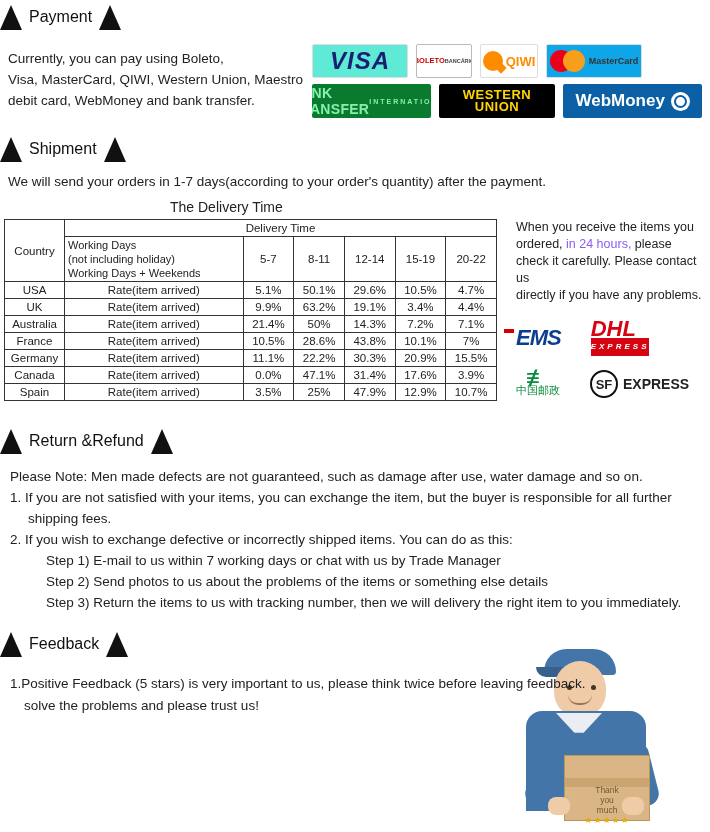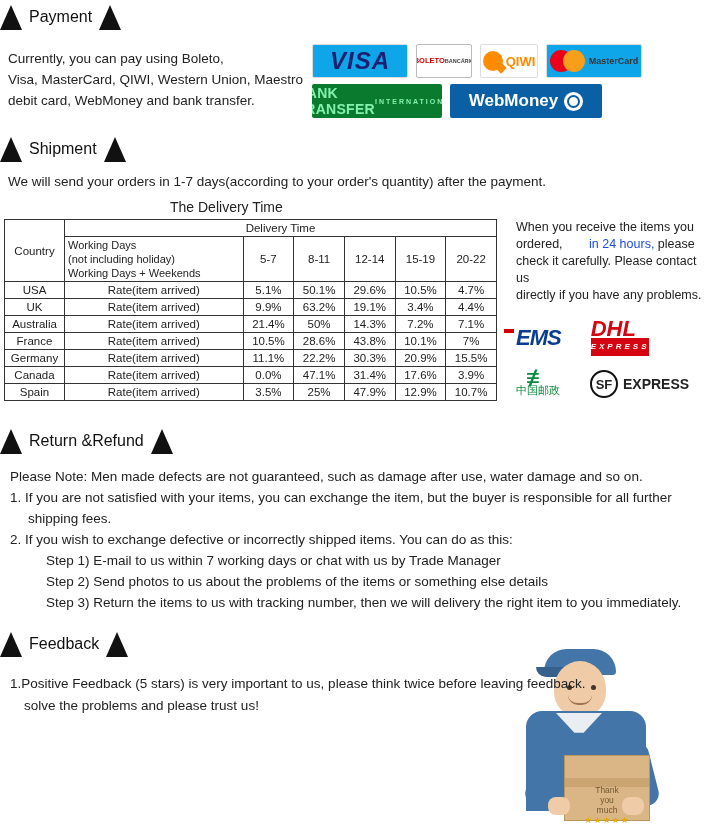--- a/index.html
+++ b/index.html
@@ -60,21 +60,21 @@
   .logo {
     height: 34px;
     border-radius: 2px;
     display: flex;
     align-items: center;
     justify-content: center;
     font-weight: bold;
     overflow: hidden;
     position: relative;
   }
-  .lg-visa { width: 96px; background:#0ea5e9; color:#1a1f71; font-style: italic; font-size: 24px; letter-spacing:1px; border:1px solid #ddd;}
+  .lg-visa { width: 96px; background:#5eead4; color:#1a1f71; font-style: italic; font-size: 24px; letter-spacing:1px; border:1px solid #ddd;}
   .lg-boleto { width: 56px; background:#fff; border:1px solid #bbb; flex-direction: row; }
   .lg-boleto .bars {
     width: 100%; height: 13px;
     background: repeating-linear-gradient(90deg,#000 0 2px,#fff 2px 4px,#000 4px 5px,#fff 5px 8px);
   }
   .lg-boleto .bl { font-size: 7.5px; color:#c00; line-height:8px; text-align:center; font-weight:bold;}
   .lg-boleto .bl2 { font-size: 5.5px; color:#444; line-height:7px; text-align:center;}
   .lg-qiwi { width: 58px; background:#fff; border:1px solid #ddd; }
   .qiwi-o { width:20px;height:20px;border-radius:50%;background:#ff8c00;display:inline-block;margin-right:3px;position:relative;}
   .qiwi-o:after{content:"";position:absolute;right:-2px;bottom:-1px;width:8px;height:8px;background:#ff8c00;transform:rotate(45deg);}
@@ -107,21 +107,21 @@
   table.dt { border-collapse: collapse; width: 493px; font-size:11.5px; }
   table.dt td, table.dt th { border:1px solid #333; padding:1px 3px; text-align:center; height:17px; }
   table.dt th { font-weight:normal; }
   .td-country { width:60px; }
   .td-rate { text-align:center; }
   .wd-cell { text-align:center; font-size:11px; line-height:14px; padding:2px 4px; }
   .wd-cell div { text-align:left; }
 
   .side { width: 200px; padding-left: 12px; }
   .side p { font-size:12.5px; line-height:17px; margin:0; color:#222; }
-  .side .hl { color:#1d4ed8;margin-left:23px; }
+  .side .hl { color:#8b5cf6; }
   .couriers { margin-top:16px; }
   .cour-row { display:flex; align-items:center; gap:30px; margin-bottom:14px; }
   .ems { color:#0b3d91; font-style:italic; font-weight:bold; font-size:22px; letter-spacing:-1px; position:relative;}
   .ems:before{content:"";position:absolute;left:-12px;top:4px;width:10px;height:4px;background:#d40000;}
   .dhl { color:#d40511; font-weight:bold; font-size:22px; font-style:italic; line-height:18px;}
   .dhl small{display:block;font-size:8px;letter-spacing:3px;background:#d40511;color:#fff;text-align:center;}
   .cpost { color:#0a8a3c; font-size:11px; text-align:center; line-height:13px;}
   .cpost .glyph{font-size:24px;font-weight:bold;display:block;}
   .sf { display:flex;align-items:center;gap:5px;}
   .sf-circ{width:28px;height:28px;border-radius:50%;border:2.5px solid #111;display:flex;align-items:center;justify-content:center;font-weight:bold;font-size:13px;}
@@ -203,20 +203,24 @@
           <span class="mc-c1"></span>
             <span class="mc-c2"></span>
           <span class="mc-t">MasterCard</span>
         </div>
       </div>
       <div class="logo-row">
         <div class="logo lg-bank">
           <span class="b1">BANK TRANSFER</span>
           <span class="b2">INTERNATIONAL</span>
         </div>
+        <div class="logo lg-wu">
+          <span class="w1">WESTERN</span>
+          <span class="w2">UNION</span>
+        </div>
         <div class="logo lg-wm">
           <span>WebMoney</span>
           <span class="wm-globe"></span>
         </div>
       </div>
     </div>
   </div>
 
   <div class="sec-head-wrap" style="margin-top:4px;">
     <div class="sec-rule"></div>

